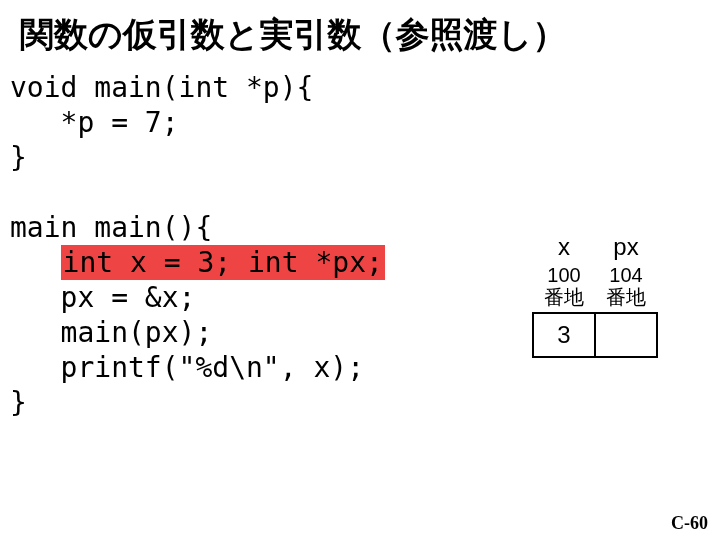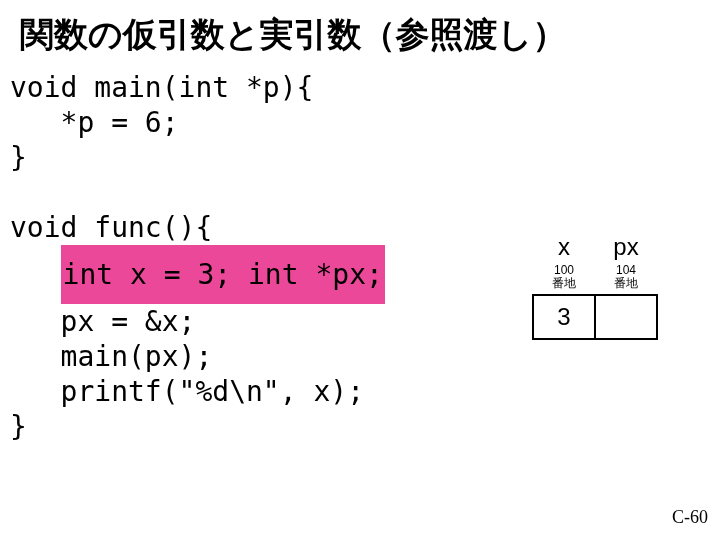--- a/index.html
+++ b/index.html
@@ -19,69 +19,70 @@
     font-family: "MS PGothic", "Meiryo", sans-serif;
   }
   .code {
     font-family: "Lucida Console", "Consolas", monospace;
     font-size: 28px;
     line-height: 1.25;
     padding: 4px 10px 0 10px;
     white-space: pre;
   }
   .hl {
-    background: #ec4899;
+    background: #ef4444;
     display: inline-block;
-    padding: 12px 2px;
+    padding: 0 2px;
   }
   .diagram {
     position: absolute;
     right: 62px;
     top: 232px;
     font-family: "MS PGothic", "Meiryo", sans-serif;
     font-size: 22px;
     text-align: center;
   }
   .diagram table {
     border-collapse: collapse;
   }
   .diagram .hdr td {
     width: 60px;
     padding-bottom: 2px;
     font-size: 24px;
   }
   .diagram .addr td {
-    font-size: 12px;
+    font-size: 20px;
     line-height: 1.1;
     padding-bottom: 4px;
   }
   .diagram .cells td {
     border: 2px solid #000;
     width: 56px;
     height: 40px;
     font-size: 24px;
   }
   .footer {
     position: absolute;
     right: 12px;
-    bottom: 12px;
+    bottom: 6px;
     font-size: 18px;
     font-family: "Times New Roman", serif;
+    font-weight: bold;
   }
 </style>
 </head>
 <body>
 
 <div class="title">関数の仮引数と実引数（参照渡し）</div>
 
 <div class="code"><span>void main(int *p){</span>
-<span>   *p = 6;</span>
+<span>   *p = 7;</span>
 <span>}</span>
 <span></span>
-<span>void func(){</span>
+<span>main main(){</span>
 <span>   </span><span class="hl">int x = 3; int *px;</span>
 <span>   px = &amp;x;</span>
 <span>   main(px);</span>
 <span>   printf("%d\n", x);</span>
 <span>}</span></div>
 
 <div class="diagram">
   <table>
     <tbody>
         <tr class="hdr">

